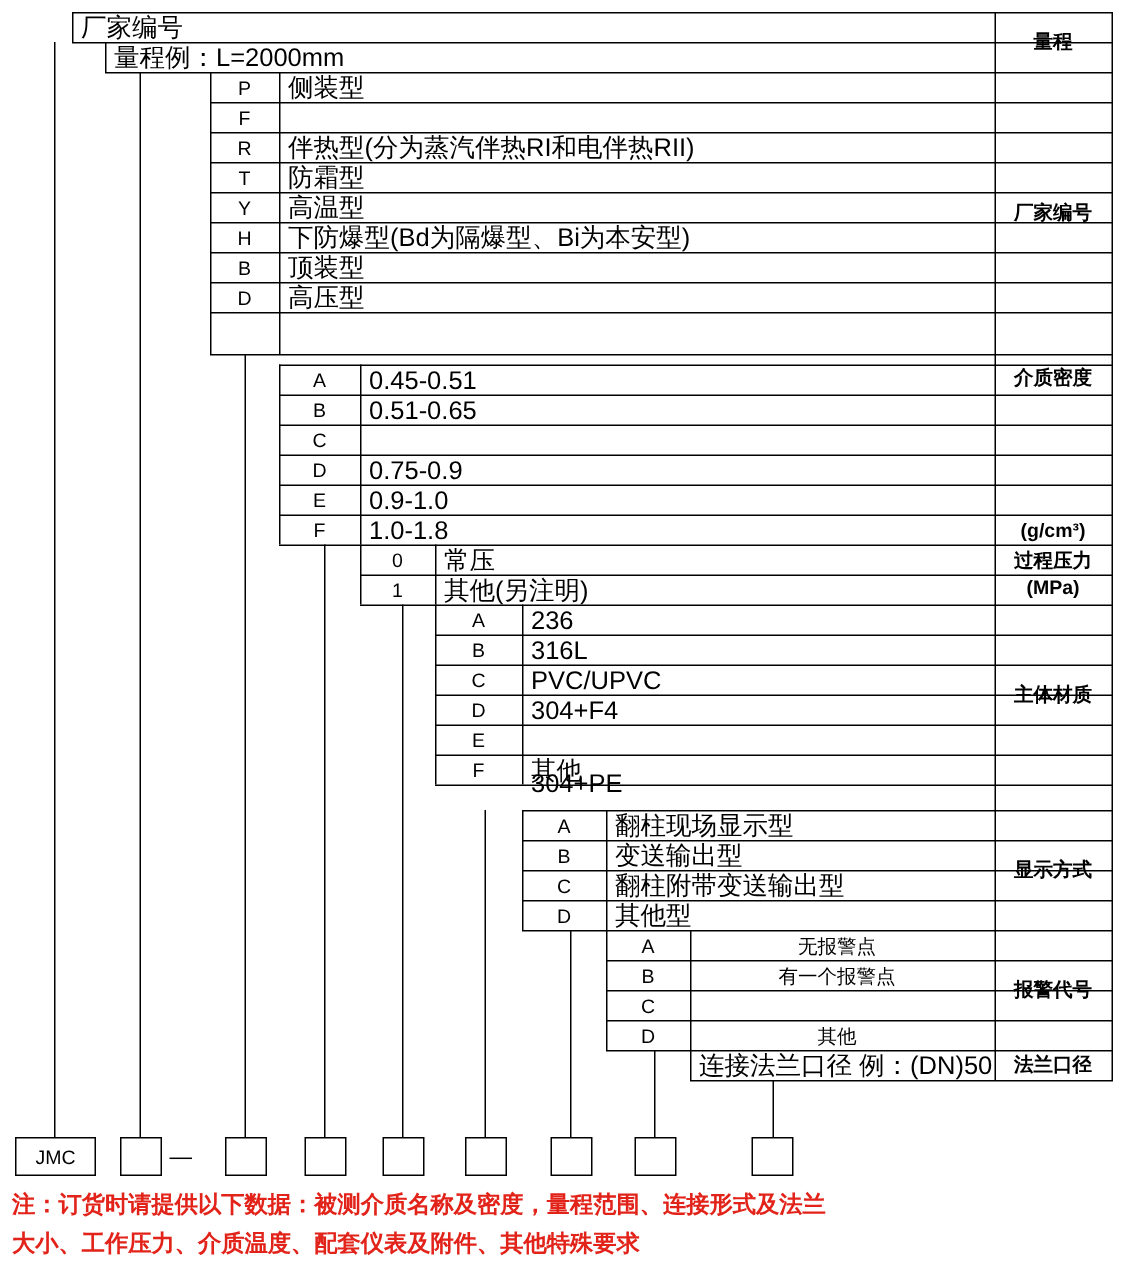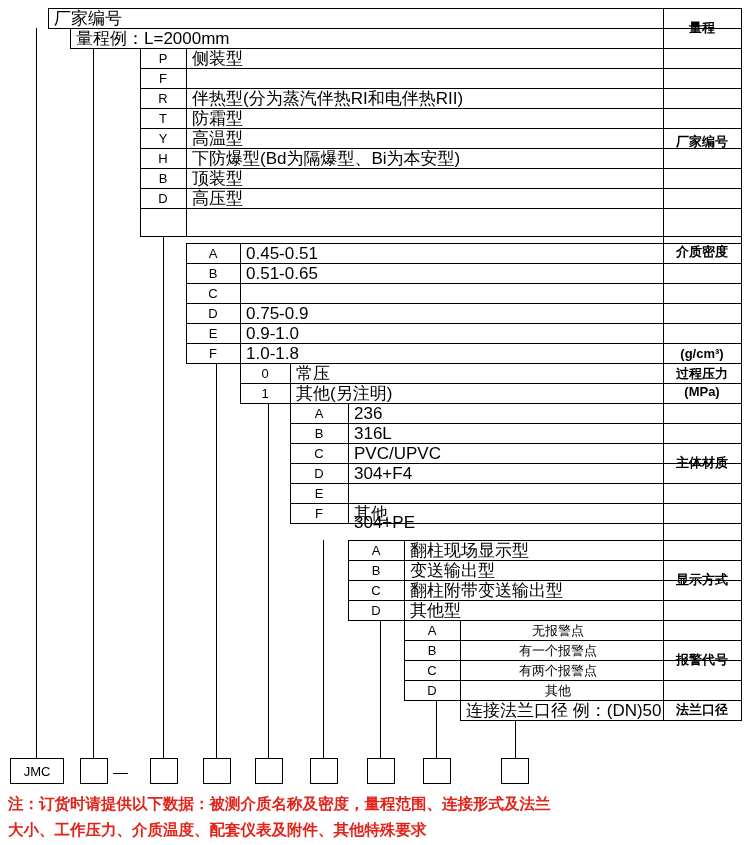--- a/index.html
+++ b/index.html
@@ -250,21 +250,20 @@
 
   <div class="cell code" style="left:404px; top:620px; width:56px; height:20px;">A</div>
   <div class="cell code" style="left:460px; top:620px; width:196px; height:20px;">无报警点</div>
   <div class="hline" style="left:404px; top:640px; width:338px;"></div>
 
   <div class="cell code" style="left:404px; top:640px; width:56px; height:20px;">B</div>
   <div class="cell code" style="left:460px; top:640px; width:196px; height:20px;">有一个报警点</div>
   <div class="hline" style="left:404px; top:660px; width:338px;"></div>
 
   <div class="cell code" style="left:404px; top:660px; width:56px; height:20px;">C</div>
-  <div class="cell code" style="left:460px; top:660px; width:196px; height:20px;">有两个报警点</div>
   <div class="hline" style="left:404px; top:680px; width:338px;"></div>
 
   <div class="cell code" style="left:404px; top:680px; width:56px; height:20px;">D</div>
   <div class="cell code" style="left:460px; top:680px; width:196px; height:20px;">其他</div>
   <div class="hline" style="left:404px; top:700px; width:338px;"></div>
 
   <div class="cell grpname" style="left:663px; top:620px; width:78px; height:80px;">报警代号</div>
 
   <div class="vline" style="left:460px; top:700px; height:20px;"></div>
   <div class="cell desc" style="left:460px; top:700px; width:196px; height:20px;">连接法兰口径 例：(DN)50</div>

